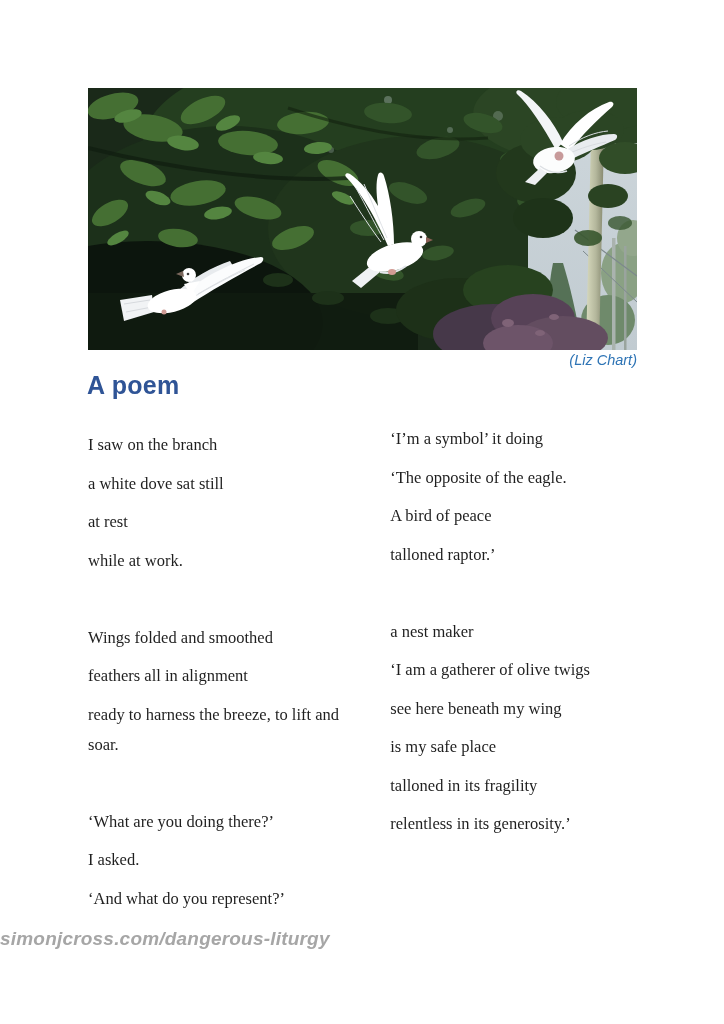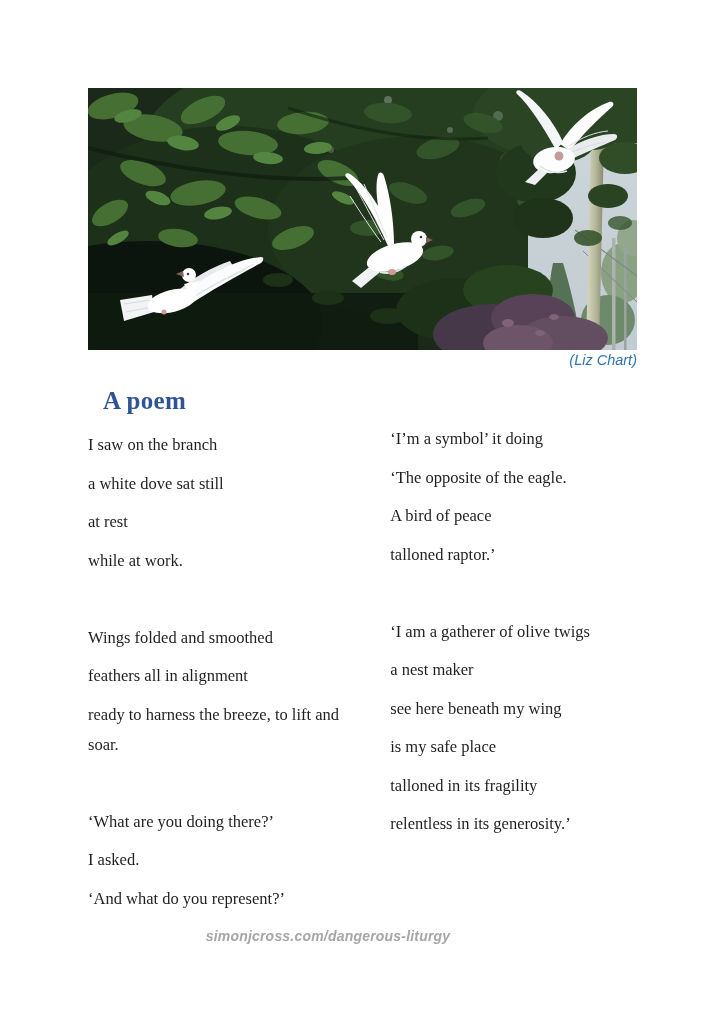--- a/index.html
+++ b/index.html
@@ -11,39 +11,39 @@
   .photo svg { display:block; width:100%; height:100%; }
 
   .caption {
     position:absolute; left:88px; top:352px; width:549px; text-align:right;
     font-family:"Liberation Sans", sans-serif; font-style:italic;
     font-size:14.5px; color:var(--link,#2e74b5);
   }
   .caption a { color:inherit; cursor:pointer; }
 
   .heading {
-    position:absolute; left:87px; top:371px; margin:16px;
-    font-family:Liberation Serif, serif; font-weight:700;
+    position:absolute; left:87px; top:371px; margin:0;
+    font-family:Liberation Sans, sans-serif; font-weight:700;
     font-size:25px; letter-spacing:0.3px; color:var(--heading,#2f5496);
   }
 
   .poem {
     position:absolute; left:88px; top:424px; width:560px; display:flex;
     color:var(--body_text,#1f1f1f); font-size:16.5px;gap:12px;
   }
   .col-left  { width:295px; padding-top:6px; }
   .col-right { width:262px; }
   p.line { margin:0 0 8.5px 0; line-height:30px; white-space:nowrap; }
   p.line.tight  { margin-bottom:0; }
   p.line.stanza { margin-bottom:47px; }
 
   .footer {
-    position:absolute; left:0; top:928px; width:656px; text-align:center;
+    position:absolute; left:0; top:928px; width:656px; text-align:left;
     font-family:"Liberation Sans", sans-serif; font-style:italic; font-weight:700;
-    font-size:14px; letter-spacing:0.2px; color:var(--footer,#a6a6a6);
+    font-size:19px; letter-spacing:0.2px; color:var(--footer,#a6a6a6);
   }
 </style>
 </head>
 <body>
 
 <div class="page">
 
   <figure class="photo">
     <svg viewBox="0 0 549 262" preserveAspectRatio="none">
       <defs>
@@ -215,22 +215,22 @@
         <p class="line stanza">soar.</p>
         <p class="line normal">‘What are you doing there?’</p>
         <p class="line normal">I asked.</p>
         <p class="line normal">‘And what do you represent?’</p>
       </div>
     <div class="col-right">
         <p class="line normal">‘I’m a symbol’ it doing</p>
         <p class="line normal">‘The opposite of the eagle.</p>
         <p class="line normal">A bird of peace</p>
         <p class="line stanza">talloned raptor.’</p>
+        <p class="line normal">a nest maker</p>
         <p class="line normal">‘I am a gatherer of olive twigs</p>
-        <p class="line normal">a nest maker</p>
         <p class="line normal">see here beneath my wing</p>
         <p class="line normal">is my safe place</p>
         <p class="line normal">talloned in its fragility</p>
         <p class="line normal">relentless in its generosity.’</p>
       </div>
   </div>
 
   <div class="footer">simonjcross.com/dangerous-liturgy</div>
 
 </div>

